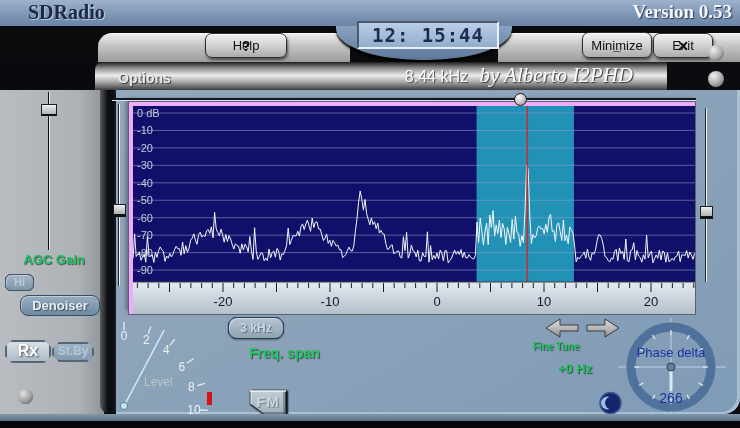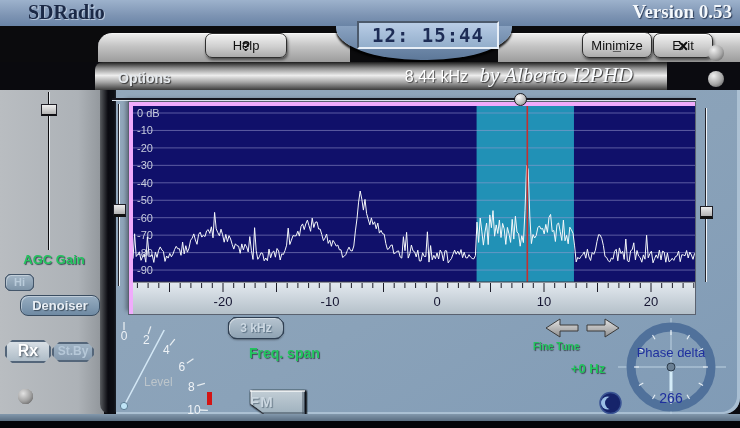--- a/index.html
+++ b/index.html
@@ -127,26 +127,26 @@
     text-shadow:1px 1px 1px #5c7284;box-shadow:inset 1px 1px 0 rgba(255,255,255,.4);}
   .span-btn.on{background:linear-gradient(180deg,#f1f3f5,#c3cbd1);color:#16222e;
     box-shadow:inset 0 1px 0 #fff,0 1px 2px rgba(0,0,0,.4);}
   #freq-span-row{left:246px;top:347px;width:330px;height:14px;display:flex;
     align-items:flex-end;}
   .hline{position:static;flex:1;height:2px;background:#e3e8ec;
     box-shadow:1px 1px 1px rgba(40,48,56,.7);}
   #freq-span-label{position:static;margin:0 3px;font-size:14px;}
 
   #fine-tune-label{left:533px;top:341px;width:100px;text-align:left;font-size:10px;}
-  #fine-tune-offset{left:538px;top:361px;width:100px;text-align:center;font-size:13px;}
+  #fine-tune-offset{left:525px;top:361px;width:100px;text-align:center;font-size:13px;}
 
   #mode-row{left:250px;top:390px;display:flex;gap:13px;}
-  .mode-btn{position:static;width:55px;height:25px;
+  .mode-btn{position:static;width:36px;height:25px;
     clip-path:polygon(0 0,100% 0,100% 100%,16px 100%,0 calc(100% - 12px));
-    font-weight:bold;font-size:15px;text-align:left;line-height:24px;letter-spacing:1px;
+    font-weight:bold;font-size:15px;text-align:center;line-height:24px;letter-spacing:1px;
     box-shadow:inset 0 2px 0 rgba(255,255,255,.65),inset 2px 0 0 rgba(255,255,255,.4),
       inset 0 -3px 0 rgba(66,80,94,.55),inset -3px 0 0 rgba(66,80,94,.45),
       inset 0 0 0 1px #3e4c5a;}
   .mode-wrap{filter:drop-shadow(1px 1px 1px rgba(8,10,14,.7));position:static;}
   .mode-btn.off{background:linear-gradient(180deg,#c3ced6,#9db0bd);color:#cbd7e0;
     text-shadow:1px 1px 1px #6a7c8a;}
   .mode-btn.on{background:linear-gradient(180deg,#f0f2f4,#cad2d8);color:#ffffff;
     text-shadow:1px 1px 1px #78828c;}
 
   #level-meter{left:104px;top:322px;}

